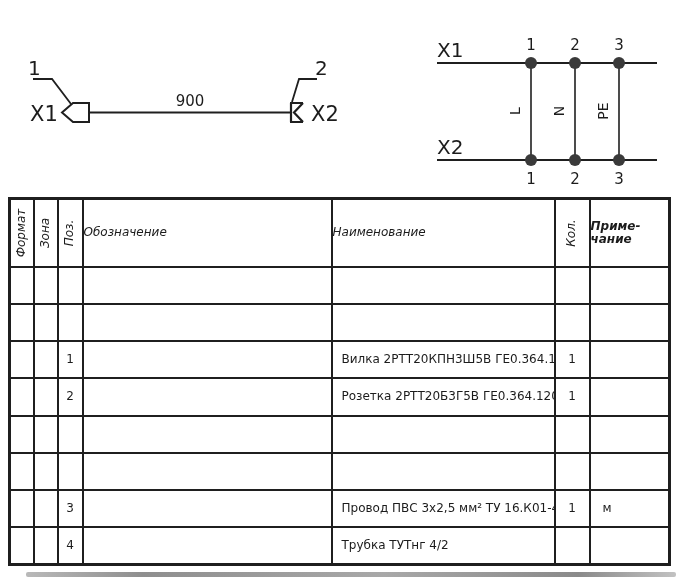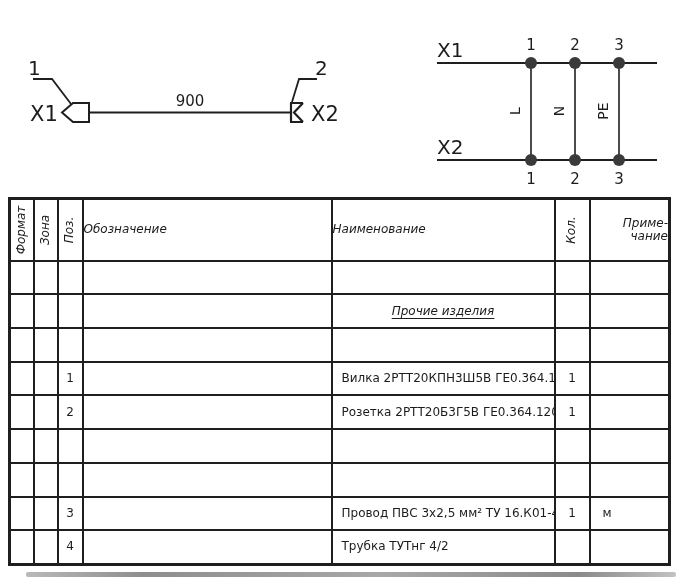--- a/index.html
+++ b/index.html
@@ -25,21 +25,21 @@
   #spec-table{border:3px solid #1f1f1f;}
   #spec-table tr.hdr td{height:53px;}
   #spec-table tr.row td{height:28px;}
   .rot{position:relative;}
   .rot span{
     position:absolute;left:50%;top:50%;
     transform:translate(-50%,-50%) rotate(-90deg);
     font-style:italic;font-size:12px;white-space:nowrap;
   }
   .hdr-big{font-style:italic;font-size:18px;text-align:left;}
-  .hdr-note{font-style:italic;font-size:15px;text-align:right;white-space:pre-line !important;line-height:1.15;}
+  .hdr-note{font-style:italic;font-size:15px;text-align:left;white-space:pre-line !important;line-height:1.15;font-weight:bold;}
   .c-pos{text-align:center;}
   .c-name{text-align:left;padding-left:9px !important;}
   .c-name.section{
     text-align:center;font-style:italic;font-size:14px;
     text-decoration:underline;text-underline-offset:3px;padding-left:0 !important;
   }
   .c-qty{text-align:center;}
   .c-note{text-align:left;padding-left:12px !important;}
 
   
@@ -132,29 +132,20 @@
       <td></td>
       <td class="c-name"></td>
       <td class="c-qty"></td>
       <td class="c-note"></td>
     </tr>
     <tr class="row">
       <td></td>
       <td></td>
       <td class="c-pos"></td>
       <td></td>
-      <td class="c-name section">Прочие изделия</td>
-      <td class="c-qty"></td>
-      <td class="c-note"></td>
-    </tr>
-    <tr class="row">
-      <td></td>
-      <td></td>
-      <td class="c-pos"></td>
-      <td></td>
       <td class="c-name"></td>
       <td class="c-qty"></td>
       <td class="c-note"></td>
     </tr>
     <tr class="row">
       <td></td>
       <td></td>
       <td class="c-pos">1</td>
       <td></td>
       <td class="c-name">Вилка 2РТТ20КПН3Ш5В ГЕ0.364.120ТУ</td>

